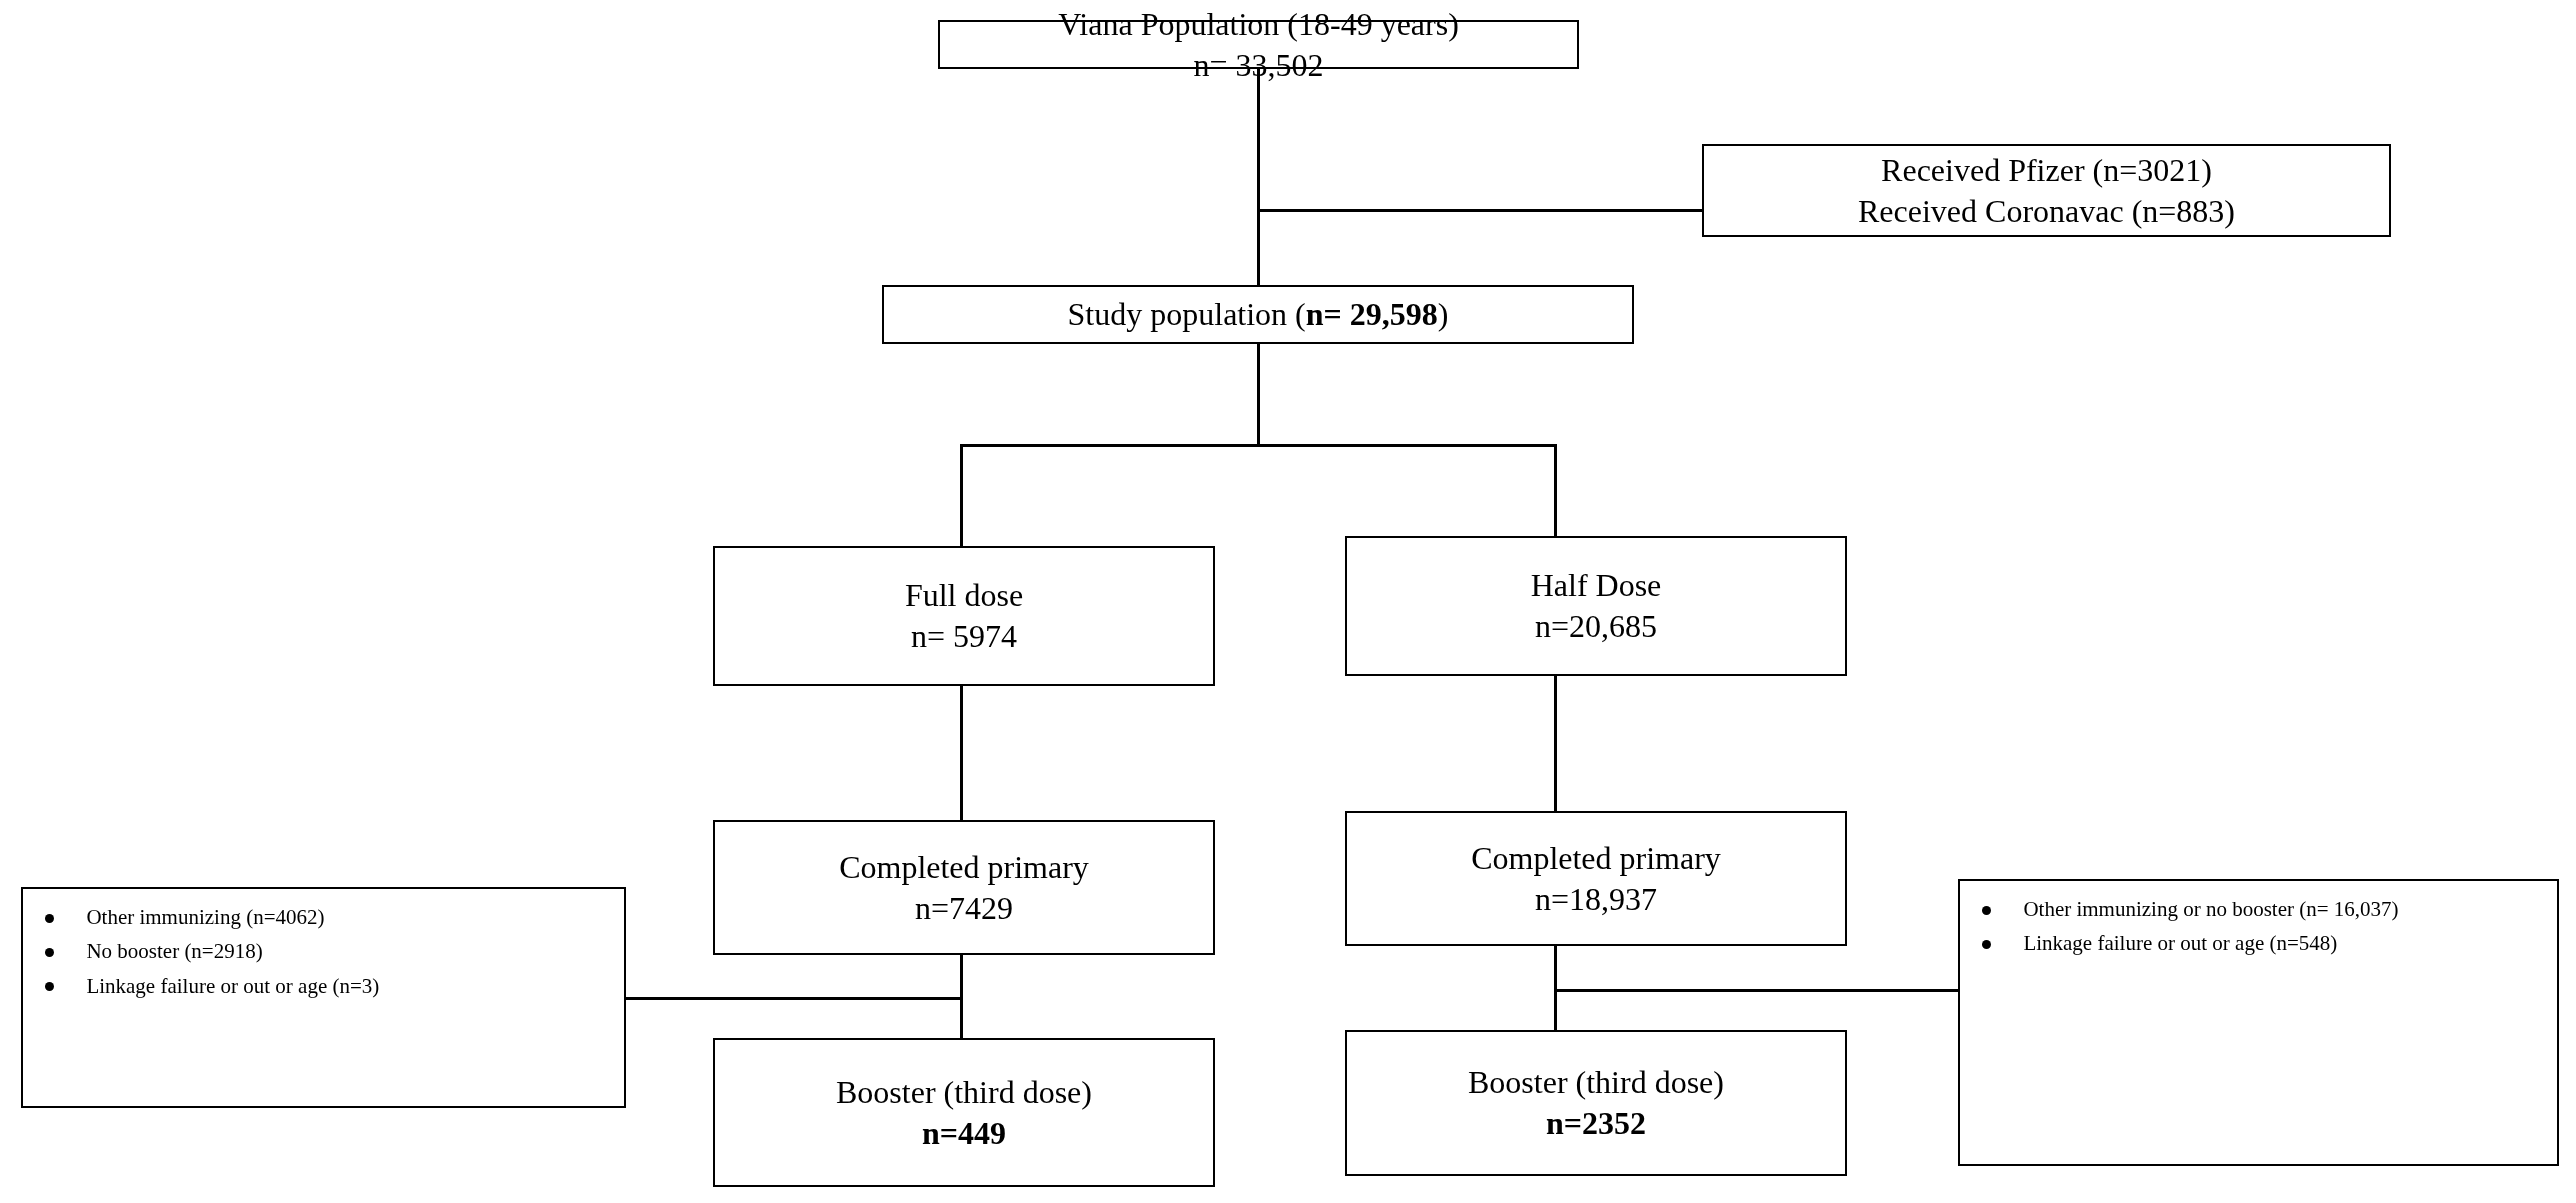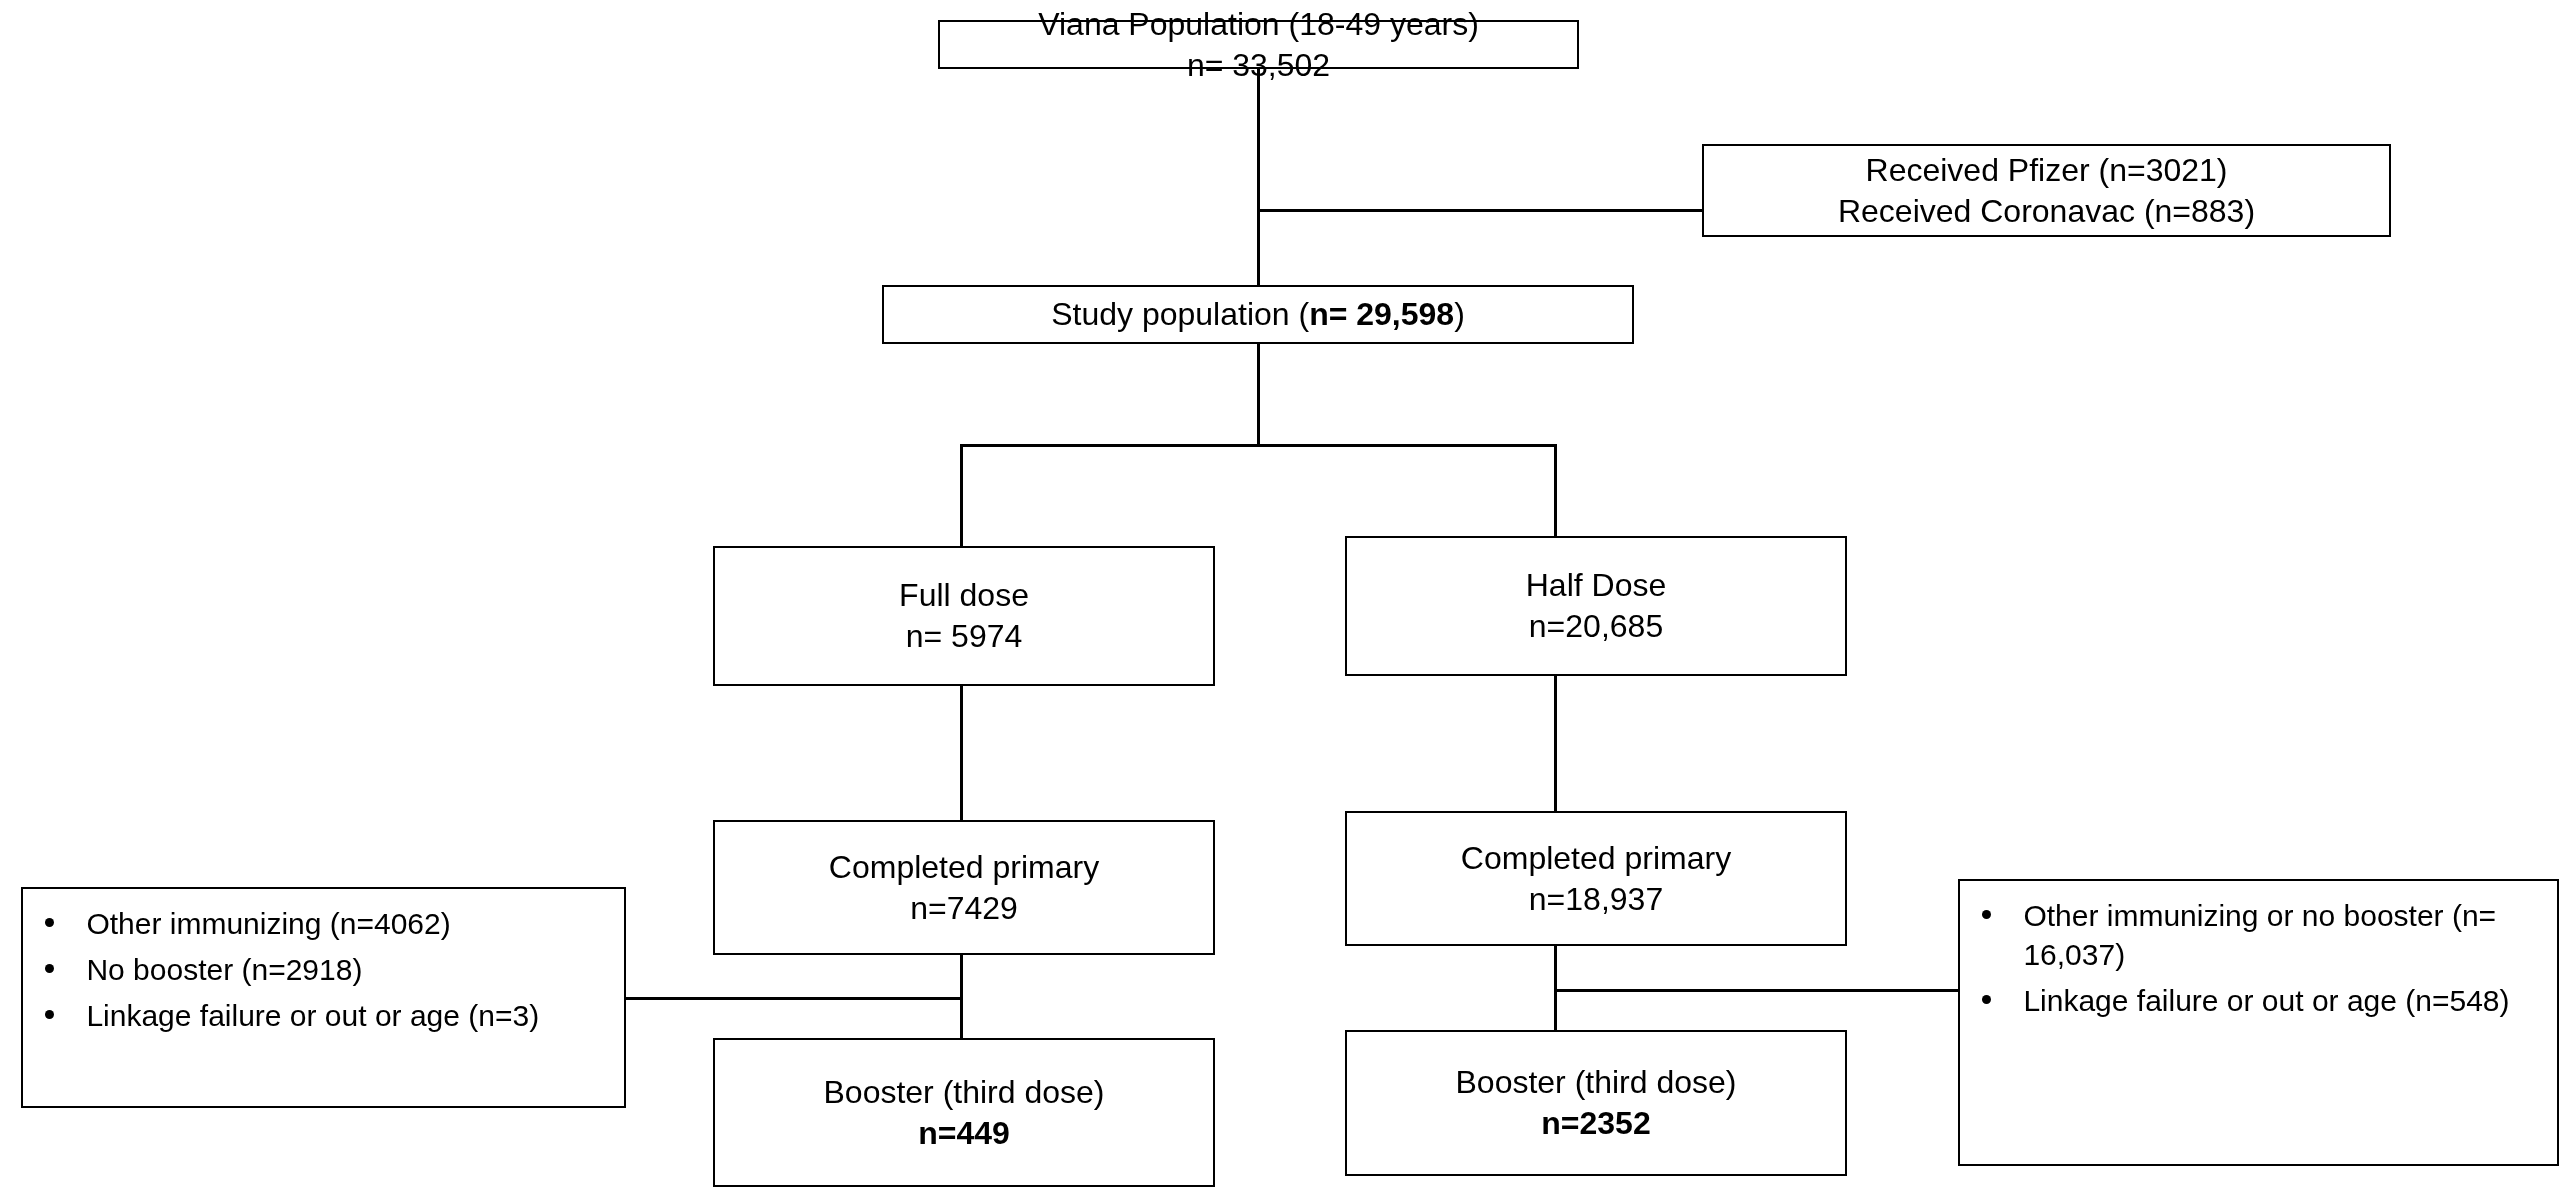--- a/index.html
+++ b/index.html
@@ -6,21 +6,21 @@
   html, body {
     margin: 0;
     padding: 0;
     background: #ffffff;
   }
   #canvas {
     position: relative;
     width: 2576px;
     height: 1204px;
     background: #ffffff;
-    font-family: Liberation Sans, sans-serif;
+    font-family: Liberation Serif, serif;
     color: #000000;
     overflow: hidden;
   }
   .node {
     position: absolute;
     box-sizing: border-box;
     border: 2.8px solid #000000;
     background: #ffffff;
     display: flex;
     flex-direction: column;
@@ -43,21 +43,21 @@
   }
   .bullets {
     list-style: none;
     margin: 0;
     padding: 0;
   }
   .bullets li {
     position: relative;
     padding-left: 51px;
     margin-bottom: 7px;
-    font-size: 30px;
+    font-size: 21px;
     line-height: 1.30;
   }
   .bullets li:last-child { margin-bottom: 16px; }
   .bullets li .bullet-dot {
     position: absolute;
     left: 9.7px;
     top: 0.46em;
     width: 9px;
     height: 9px;
     background: #000000;

